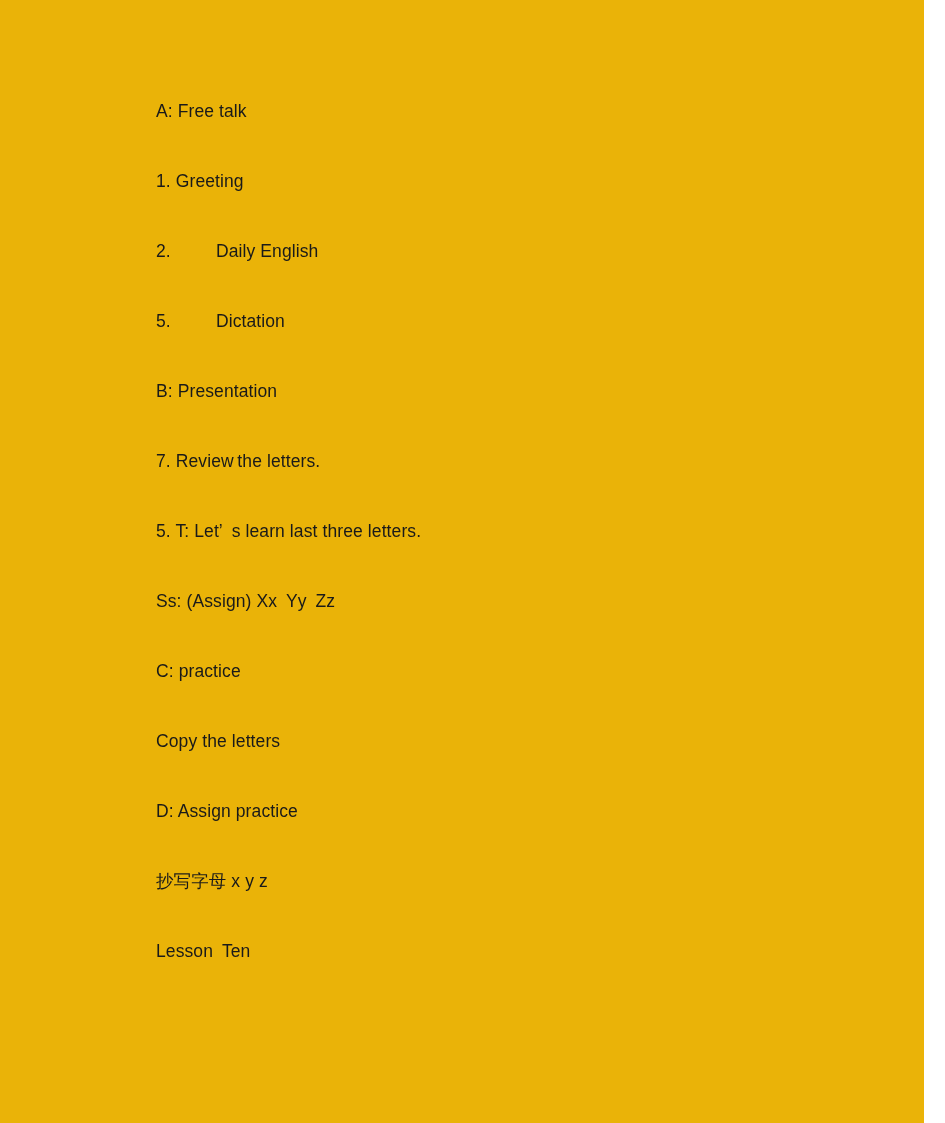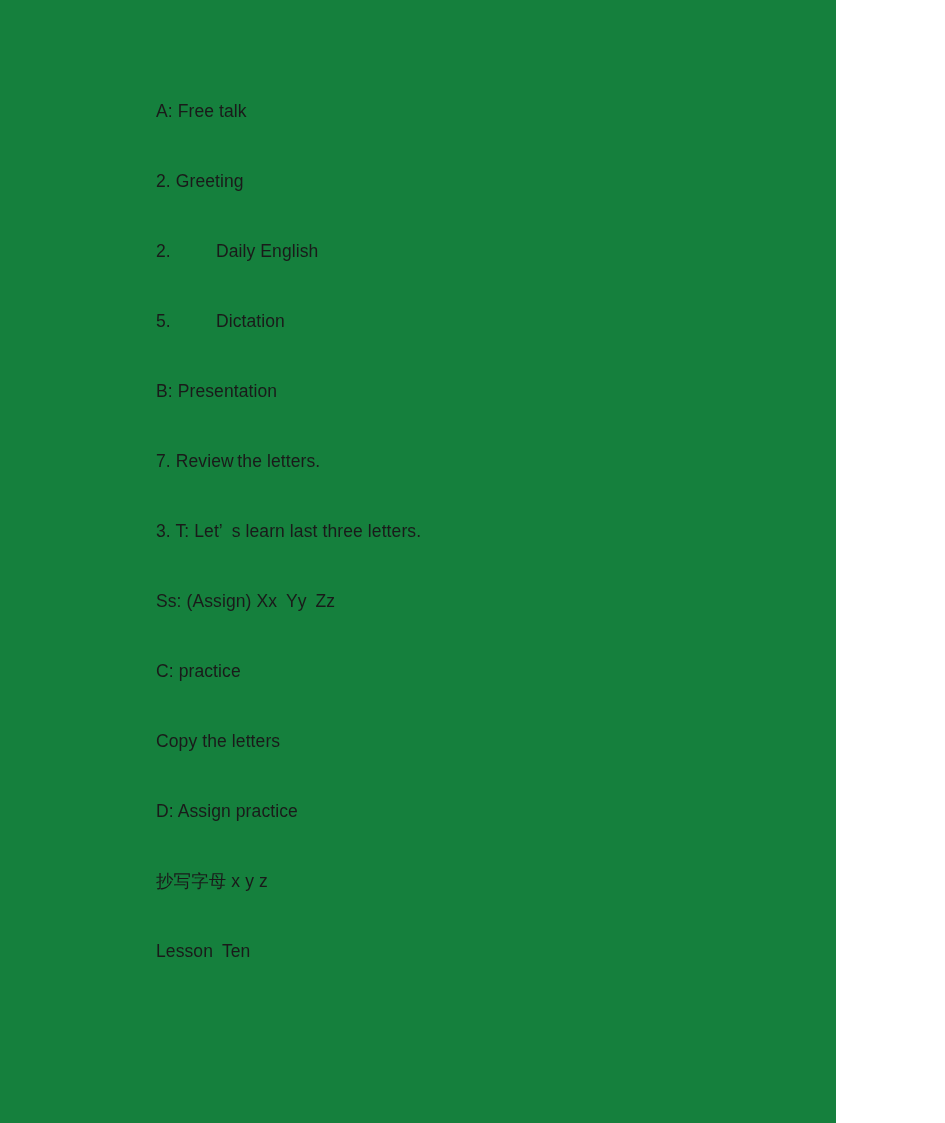--- a/index.html
+++ b/index.html
@@ -9,23 +9,23 @@
     background: #ffffff;
   }
 
   body {
     font-family: "Liberation Sans", "DejaVu Sans", sans-serif;
     color: #1a1a1a;
   }
 
   .page {
     position: relative;
-    width: 836px;
+    width: 924px;
     height: 1123px;
-    background: #15803d;
+    background: #eab308;
     overflow: hidden;
     box-sizing: border-box;
   }
 
   .doc-body {
     position: absolute;
     left: 156px;
     top: 100px;
     width: 700px;
   }
@@ -53,31 +53,31 @@
 </style>
 </head>
 <body>
 
 <div class="page">
 
   <div class="doc-body">
 
     <p class="doc-line">A: Free talk</p>
 
-    <p class="doc-line">2. Greeting</p>
+    <p class="doc-line">1. Greeting</p>
 
     <p class="doc-line tabbed">2.    Daily English</p>
 
     <p class="doc-line tabbed">5.    Dictation</p>
 
     <p class="doc-line">B: Presentation</p>
 
     <p class="doc-line">7. Review the letters.</p>
 
-    <p class="doc-line">3. T: Let’ s learn last three letters.</p>
+    <p class="doc-line">5. T: Let’ s learn last three letters.</p>
 
     <p class="doc-line">Ss: (Assign) Xx Yy Zz</p>
 
     <p class="doc-line">C: practice</p>
 
     <p class="doc-line">Copy the letters</p>
 
     <p class="doc-line">D: Assign practice</p>
 
     <p class="doc-line">抄写字母 x y z</p>

